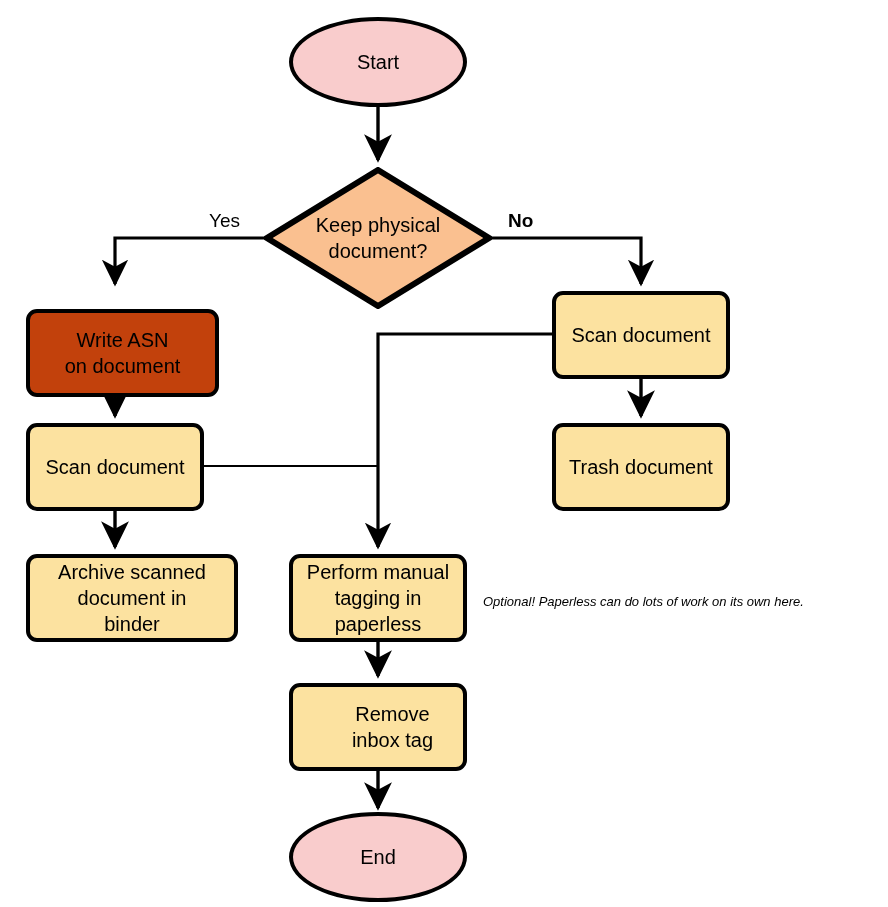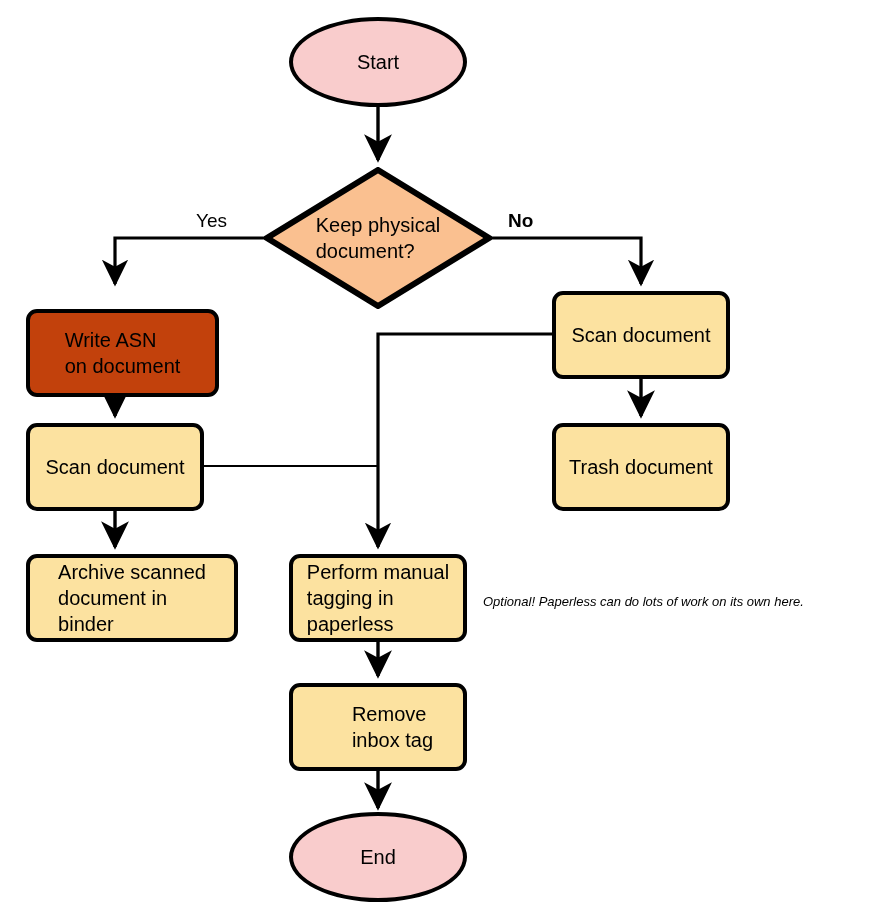--- a/index.html
+++ b/index.html
@@ -24,20 +24,21 @@
     top: 0;
     width: 888px;
     height: 907px;
   }
   .node {
     position: absolute;
     box-sizing: border-box;
     display: flex;
     align-items: center;
     justify-content: center;
+    text-align: center;
     color: #000000;
     font-size: 20px;
     line-height: 26px;
     white-space: pre-line;
     z-index: 3;
   }
   .node-terminal {
     border: 4px solid #000000;
     border-radius: 50%;
   }
@@ -154,18 +155,18 @@
 
   <div class="node node-process" style="left:289px; top:683px; width:178px; height:88px; background:#fce2a0;padding-left:29px;">
     <span>Remove
 inbox tag</span>
   </div>
 
   <div class="node node-terminal" style="left:289px; top:812px; width:178px; height:90px; background:#f9cccc;">
     <span>End</span>
   </div>
 
-  <div class="edge-label" style="left:196px; top:210px;">Yes</div>
+  <div class="edge-label" style="left:209px; top:210px;">Yes</div>
   <div class="edge-label" style="left:508px; top:210px;font-weight:bold;">No</div>
 
   <div class="annotation" style="left:483px; top:589px; width:405px;">Optional! Paperless can do lots of work on its own here.</div>
 
 </div>
 
 </body></html>

